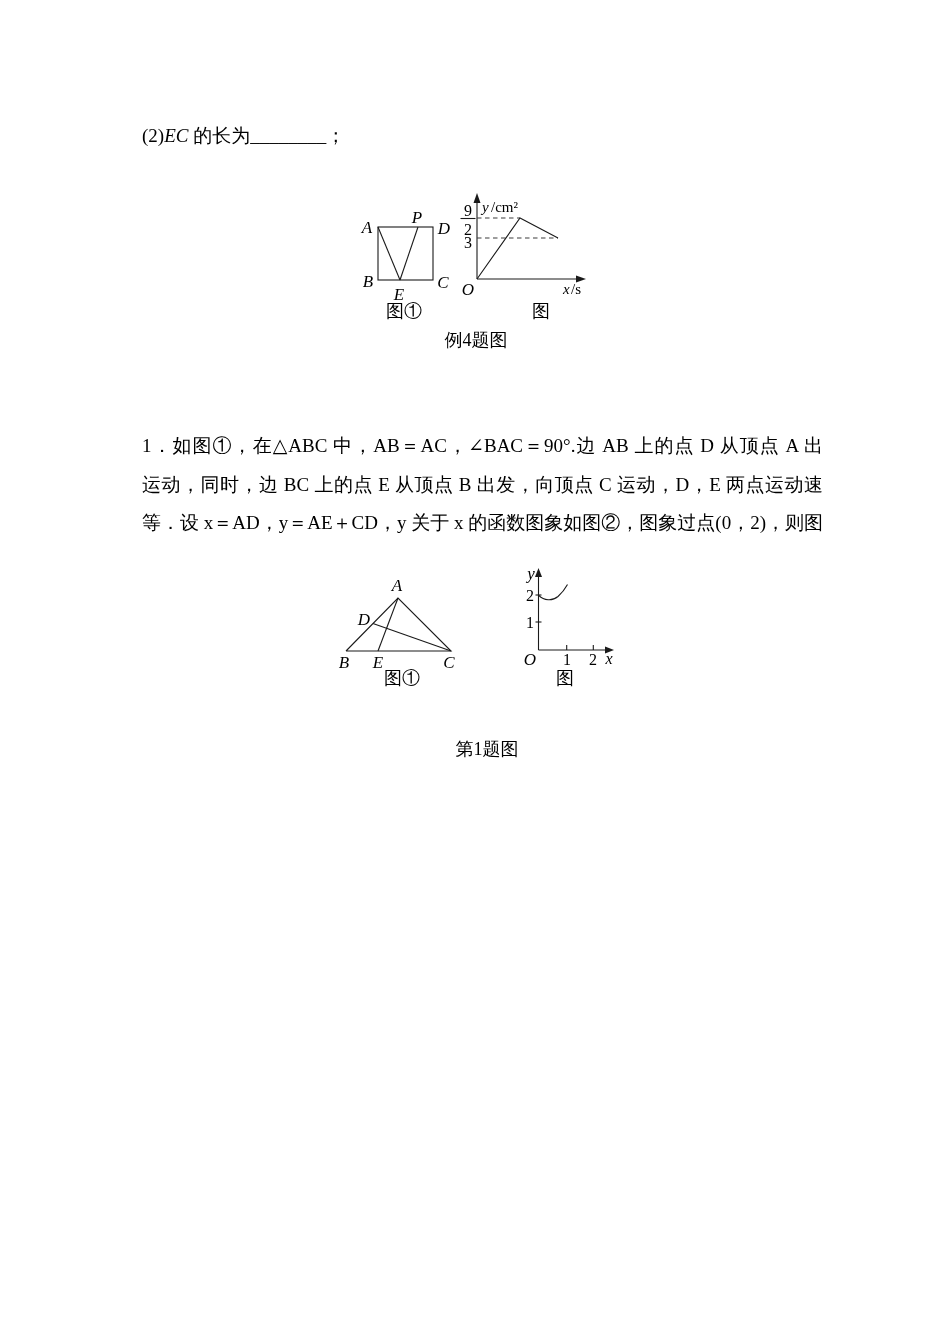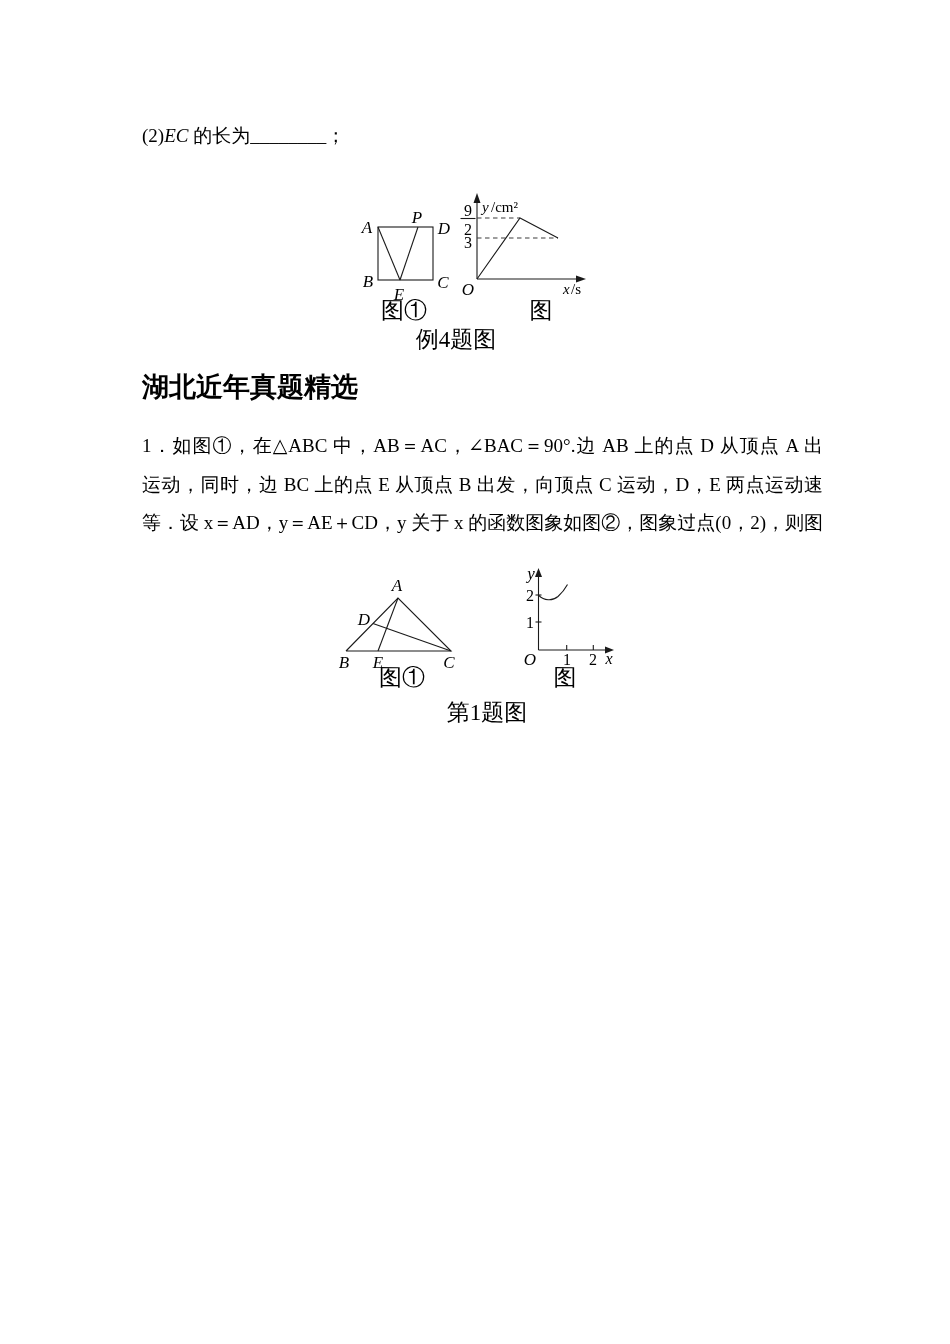--- a/index.html
+++ b/index.html
@@ -5,21 +5,21 @@
   html,body{margin:0;padding:0;background:#fff;}
   #page{
     position:relative;width:892px;height:1344px;background:#ffffff;
     font-family:"Liberation Serif","DejaVu Serif",serif;color:#000;
     overflow:hidden;
   }
   .abs{position:absolute;}
   .t19{font-size:19px;line-height:24px;white-space:nowrap;}
   .var{font-style:italic;}
   .center{text-align:center;}
-  .caption{font-size:23px;line-height:22px;}
+  .caption{font-size:18px;line-height:22px;}
   #section-heading{
     left:142px;top:371px;font-family:"Liberation Sans","DejaVu Sans",sans-serif;
     font-weight:700;font-size:27px;line-height:32px;white-space:nowrap;
   }
   #problem1{left:142px;top:427px;width:681px;font-size:19px;}
   #problem1 .p-line{line-height:38.5px;white-space:nowrap;}
   #problem1 .p-line.justify{
     text-align:justify;text-align-last:justify;white-space:normal;
     height:38.5px;overflow:hidden;
   }
@@ -68,23 +68,22 @@
     <text class="lbl16" text-anchor="middle" x="13" y="57.5">3</text>
     <text class="it lbl15" x="27" y="22">y</text>
     <text class="lbl15" x="36" y="22">/cm²</text>
     <text class="it lbl17" text-anchor="middle" x="13" y="105">O</text>
     <text class="it lbl15" x="108" y="104">x</text>
     <text class="lbl15" x="116" y="104">/s</text>
   </svg>
 
   <div class="abs caption center" style="left:368px;top:300px;width:72px;">图①</div>
   <div class="abs caption center" style="left:515px;top:300px;width:52px;">图</div>
-  <div class="abs caption center" style="left:376px;top:329px;width:160px;">例4题图</div>
+  <div class="abs caption center" style="left:396px;top:329px;width:160px;">例4题图</div>
 
-  <div class="abs" id="section-heading">湖北近年真题精选</div>
 
   <div class="abs" id="problem1">
     <div class="p-line justify">1．如图①，在△ABC 中，AB＝AC，∠BAC＝90°.边 AB 上的点 D 从顶点 A 出发，向顶点 B</div>
     <div class="p-line justify">运动，同时，边 BC 上的点 E 从顶点 B 出发，向顶点 C 运动，D，E 两点运动速度的大小相</div>
     <div class="p-line justify">等．设 x＝AD，y＝AE＋CD，y 关于 x 的函数图象如图②，图象过点(0，2)，则图象最低点</div>
   </div>
 
   <svg class="abs" style="left:325px;top:575px;" width="150" height="106" viewBox="0 0 150 106">
     <polyline points="21,76 73,23 126,76 21,76"></polyline>
     <line x1="73" y1="23" x2="53" y2="76"></line>
@@ -110,15 +109,15 @@
     <text class="lbl16" text-anchor="end" x="29" y="35.5">2</text>
     <text class="lbl16" text-anchor="end" x="29" y="62.5">1</text>
     <text class="it lbl17" text-anchor="middle" x="25" y="100">O</text>
     <text class="lbl16" text-anchor="middle" x="62" y="100">1</text>
     <text class="lbl16" text-anchor="middle" x="88" y="100">2</text>
     <text class="it lbl16" text-anchor="middle" x="104" y="99">x</text>
   </svg>
 
   <div class="abs caption center" style="left:366px;top:667px;width:72px;">图①</div>
   <div class="abs caption center" style="left:539px;top:667px;width:52px;">图</div>
-  <div class="abs caption center" style="left:407px;top:702px;width:160px;">第1题图</div>
+  <div class="abs caption center" style="left:407px;top:738px;width:160px;">第1题图</div>
 
 </div>
 
 </body></html>

